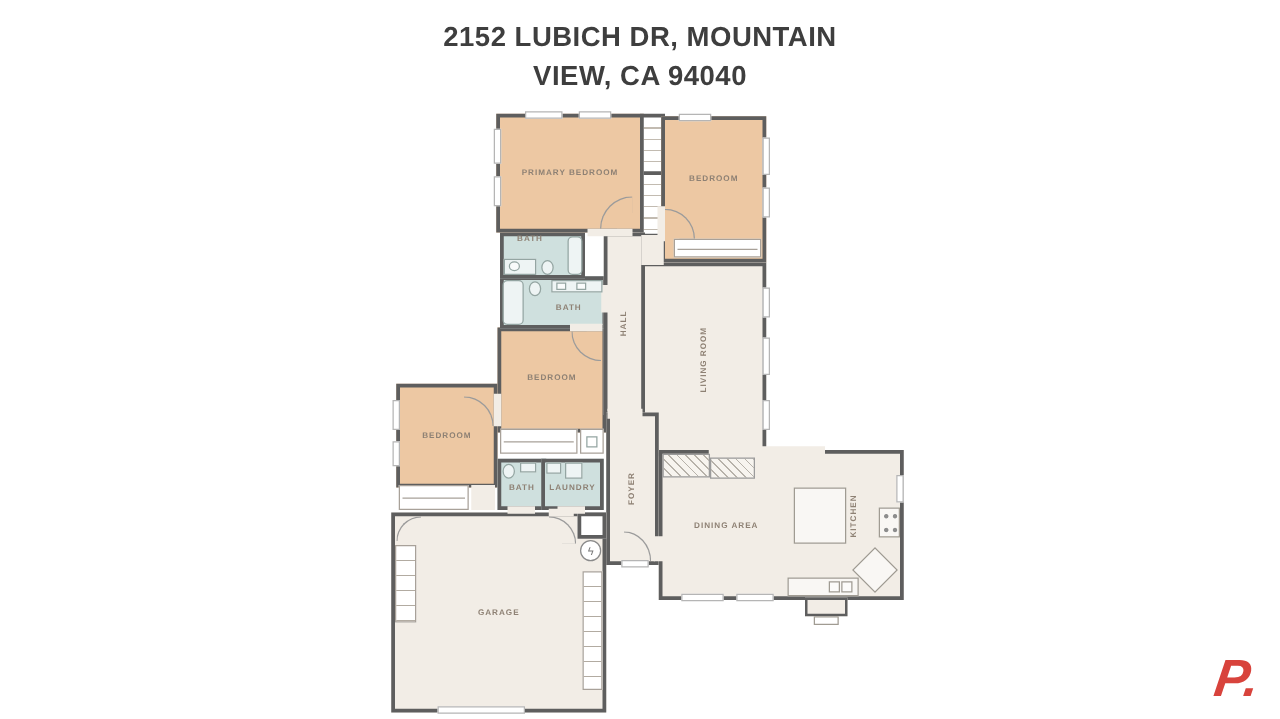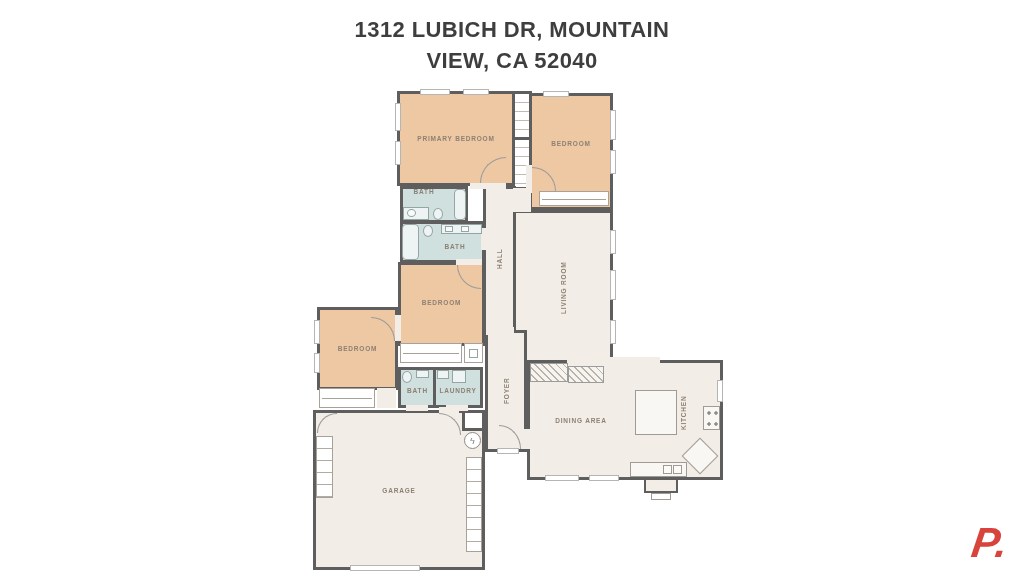--- a/index.html
+++ b/index.html
@@ -51,22 +51,22 @@
   .logo{
     position:absolute;right:16px;bottom:8px;
     font-size:42px;font-weight:800;font-style:italic;
     color:var(--logo-red,#d8433c);transform:skewX(-8deg);letter-spacing:1px;
   }
 </style>
 </head>
 <body>
 
 <div class="title">
-  <div>1312 LUBICH DR, MOUNTAIN</div>
-  <div>VIEW, CA 52040</div>
+  <div>2152 LUBICH DR, MOUNTAIN</div>
+  <div>VIEW, CA 94040</div>
 </div>
 
 <div class="plan">
 
   <div class="room floor" style="left:0px;top:319px;width:172px;height:160px"></div>
   <div class="room bedroom" style="left:4px;top:216px;width:81px;height:83px"></div>
   <div class="room bedroom" style="left:85px;top:171px;width:87px;height:84px"></div>
   <div class="room bath" style="left:85px;top:276px;width:39px;height:41px"></div>
   <div class="room bath" style="left:120px;top:276px;width:50px;height:41px"></div>
   <div class="room bath" style="left:87px;top:130px;width:85px;height:42px"></div>

